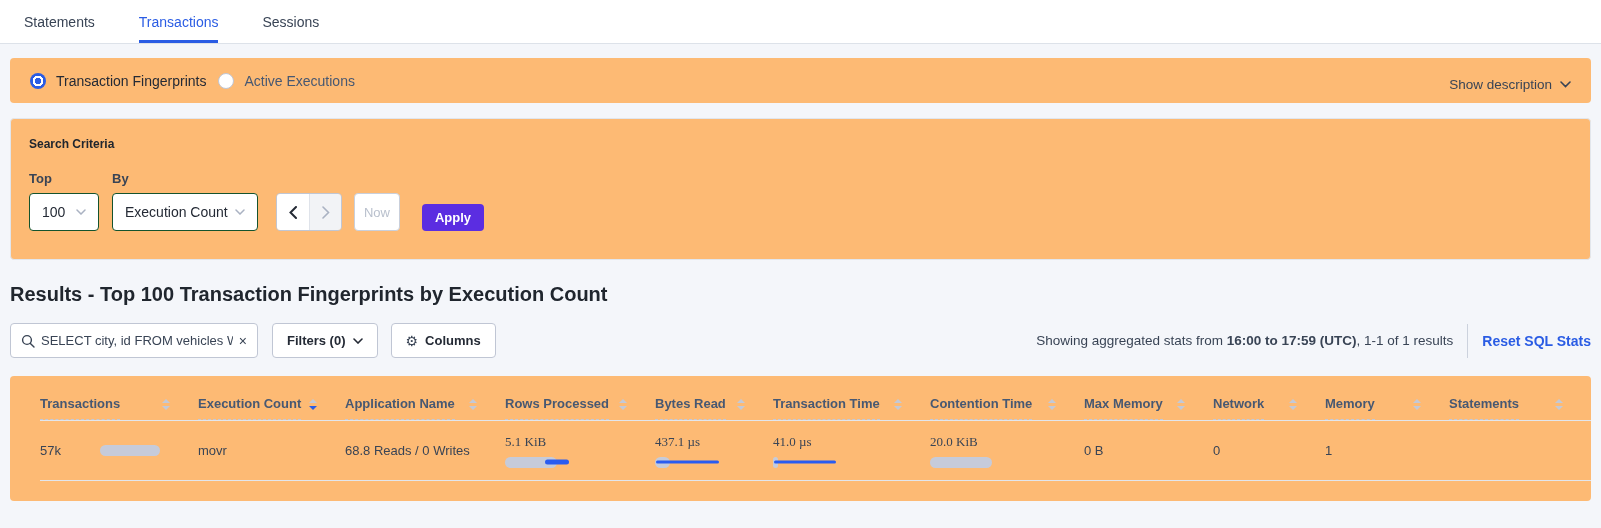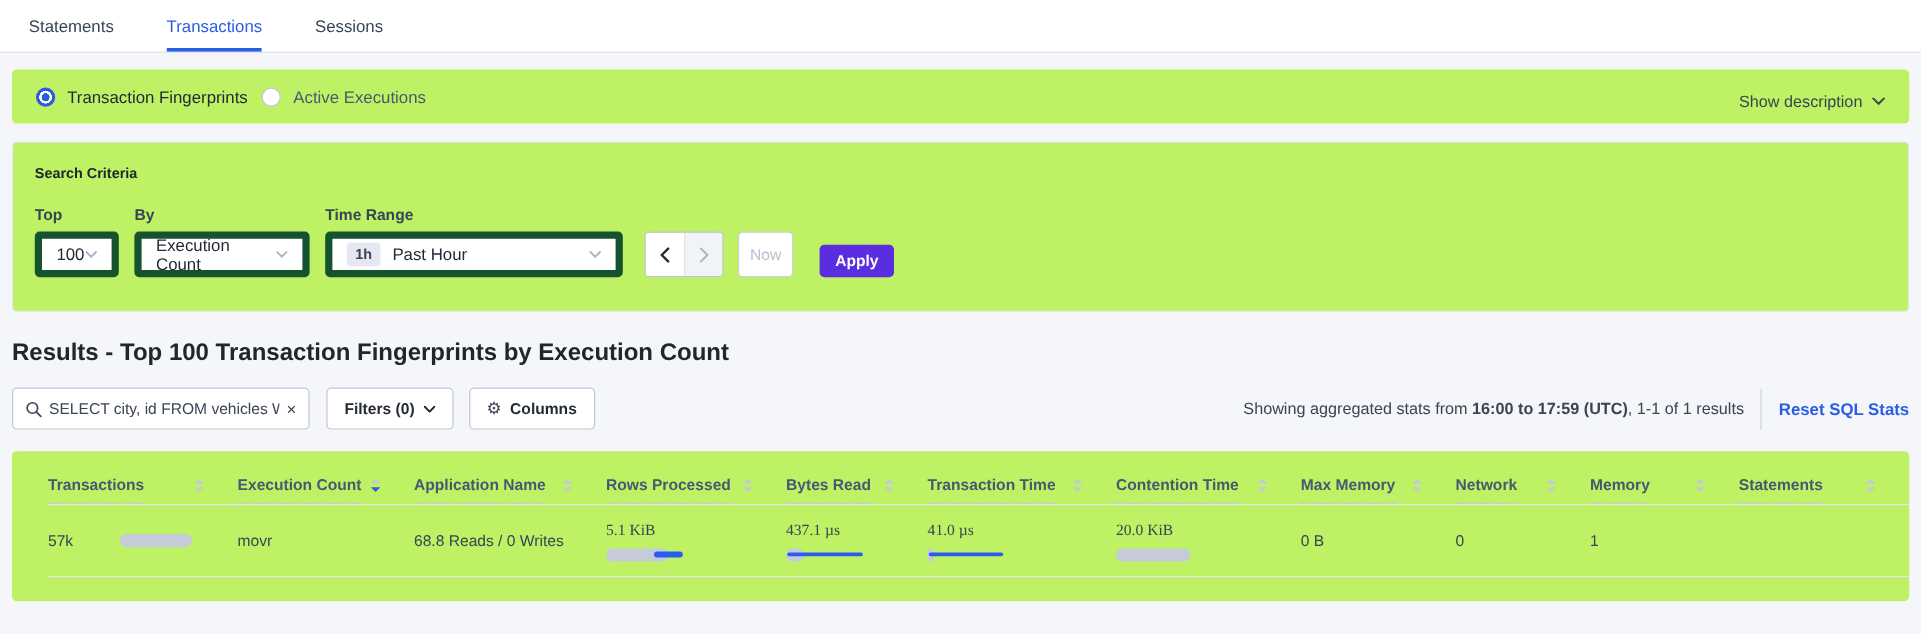--- a/index.html
+++ b/index.html
@@ -5,38 +5,38 @@
   * { margin:0; padding:0; box-sizing:border-box; }
   html,body { width:1601px; height:528px; overflow:hidden; }
   body { background:#f4f6fa; font-family:"Liberation Sans", sans-serif; color:#394455; }
 
   
   .tabbar { height:44px; background:#fff; border-bottom:1px solid #dde2e9; display:flex; padding-left:24px; gap:44px; }
   .tab { display:flex; align-items:center; font-size:14px; color:#394455; cursor:pointer; border-bottom:3px solid transparent; padding-top:3px; }
   .tab.active { color:#2a5ce4; border-bottom-color:#2a5ce4; }
 
   
-  .card { background:#bef264; border-radius:4px; margin:0 10px; }
+  .card { background:#fdba74; border-radius:4px; margin:0 10px; }
 
   .radio-row { margin-top:14px; height:45px; display:flex; align-items:center; padding:0 20px; }
   .radio-group { display:flex; align-items:center; gap:12px; }
   .radio-opt { display:flex; align-items:center; gap:10px; cursor:pointer; }
   .radio { width:16px; height:16px; border-radius:50%; flex:none; }
   .radio.on  { background:radial-gradient(circle at 50% 50%, #2a5ce4 0 3.2px, #fff 3.4px 5.2px, #2a5ce4 5.4px 100%); }
   .radio.off { border:1px solid #c0c6d4; background:#fff; }
   .radio-label { font-size:14px; color:#242a35; }
   .radio-label.dim { color:#475872; }
   .show-desc { margin-left:auto; display:flex; align-items:center; gap:8px; font-size:13.5px; color:#394455; cursor:pointer;margin-top:8px; }
 
   .criteria { margin-top:15px; border:1px solid #e2e6ec; padding:18px 18px 28px; }
   .criteria-title { font-size:12px; font-weight:bold; color:#20262e; margin-bottom:20px; }
   .criteria-fields { display:flex; align-items:flex-end; }
   .field { margin-right:13px; }
   .field-label { font-size:13px; font-weight:bold; color:#394455; margin-bottom:7px; }
-  .select { height:38px; border:6px solid #14532d; border-radius:4px; background:#fff; display:flex; align-items:center; padding:0 12px; font-size:14px; color:#242a35; cursor:pointer; }
+  .select { height:38px; border:1px solid #14532d; border-radius:4px; background:#fff; display:flex; align-items:center; padding:0 12px; font-size:14px; color:#242a35; cursor:pointer; }
   .select .chev { margin-left:auto; color:#aab2c2; }
   .sel-top { width:70px; }
   .sel-by { width:146px; }
   .sel-time { width:248px; }
   .badge-1h { background:#e5e8f0; border-radius:3px; font-size:12px; font-weight:bold; color:#394455; padding:3px 7px; margin-right:10px; }
   .arrow-group { display:flex; margin-left:5px; margin-right:12px; border:1px solid #c0c6d4; border-radius:4px; overflow:hidden; height:38px; }
   .arrow-btn { width:32px; display:flex; align-items:center; justify-content:center; background:#fff; cursor:pointer; color:#242a35; }
   .arrow-btn.disabled { background:#f2f3f6; color:#aab2c2; border-left:1px solid #dfe3ea; cursor:default; }
   .btn-now { width:46px; height:38px; border:1px solid #c9cfdb; border-radius:4px; background:#fff; color:#b9c0cd; font-size:13px; display:flex; align-items:center; justify-content:center; margin-right:22px; cursor:default; }
   .btn-apply { width:62px; height:27px; border:none; border-radius:4px; background:#5b2de1; color:#fff; font-size:13px; font-weight:bold; display:flex; align-items:center; justify-content:center; cursor:pointer; }
@@ -124,30 +124,20 @@
     </div>
     <div class="field">
       <div class="field-label">By</div>
       <div class="select sel-by">
         <span>Execution Count</span>
         <svg class="chev" width="10" height="6" viewBox="0 0 10 6">
             <path d="M1 1l4 4 4-4" stroke="#aab2c2" stroke-width="1.5" fill="none" stroke-linecap="round"></path>
           </svg>
       </div>
     </div>
-    <div class="field">
-      <div class="field-label">Time Range</div>
-      <div class="select sel-time">
-        <span class="badge-1h">1h</span>
-        <span>Past Hour</span>
-        <svg class="chev" width="10" height="6" viewBox="0 0 10 6">
-            <path d="M1 1l4 4 4-4" stroke="#aab2c2" stroke-width="1.5" fill="none" stroke-linecap="round"></path>
-          </svg>
-      </div>
-    </div>
     <div class="arrow-group">
       <div class="arrow-btn">
         <svg width="8" height="13" viewBox="0 0 8 13">
             <path d="M7 1L1.5 6.5 7 12" stroke="#242a35" stroke-width="2" fill="none" stroke-linecap="round"></path>
           </svg>
       </div>
       <div class="arrow-btn disabled">
         <svg width="8" height="13" viewBox="0 0 8 13">
             <path d="M1 1l5.5 5.5L1 12" stroke="#aab2c2" stroke-width="1.6" fill="none" stroke-linecap="round"></path>
           </svg>

